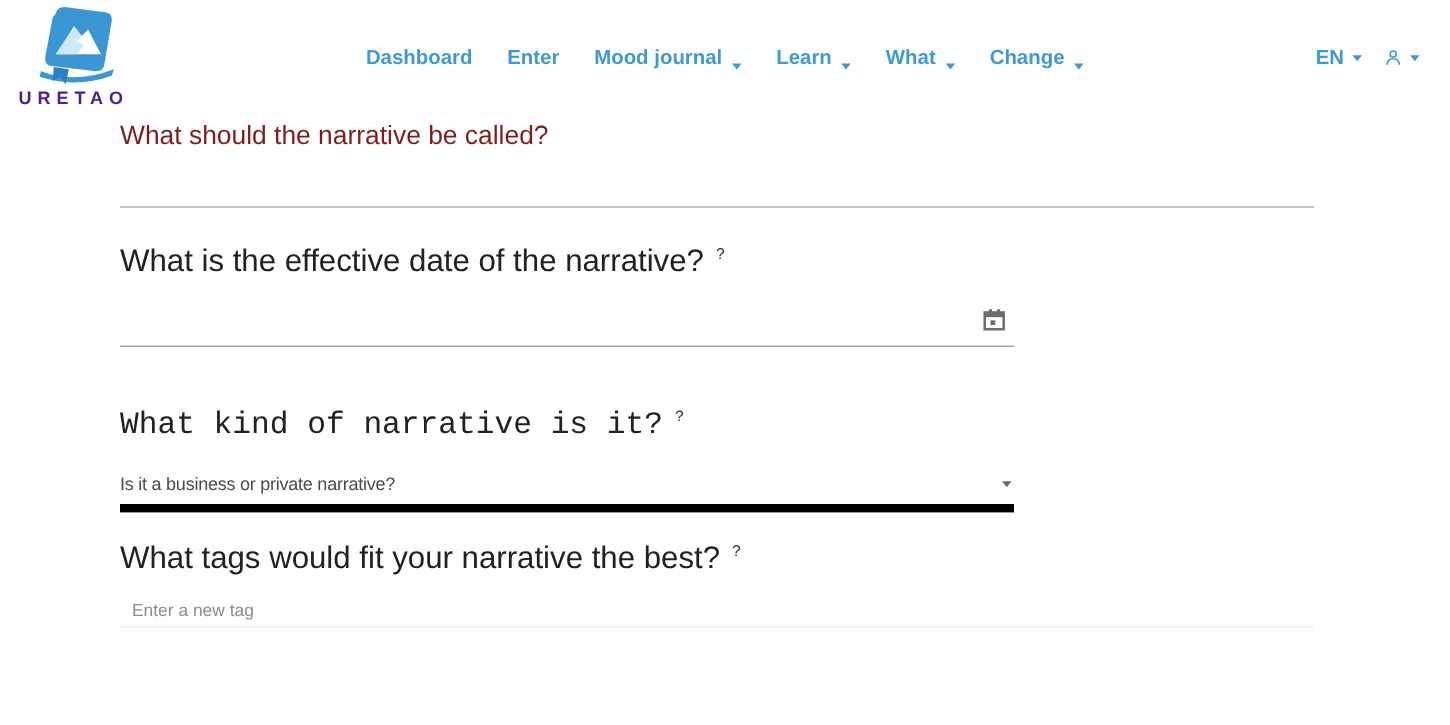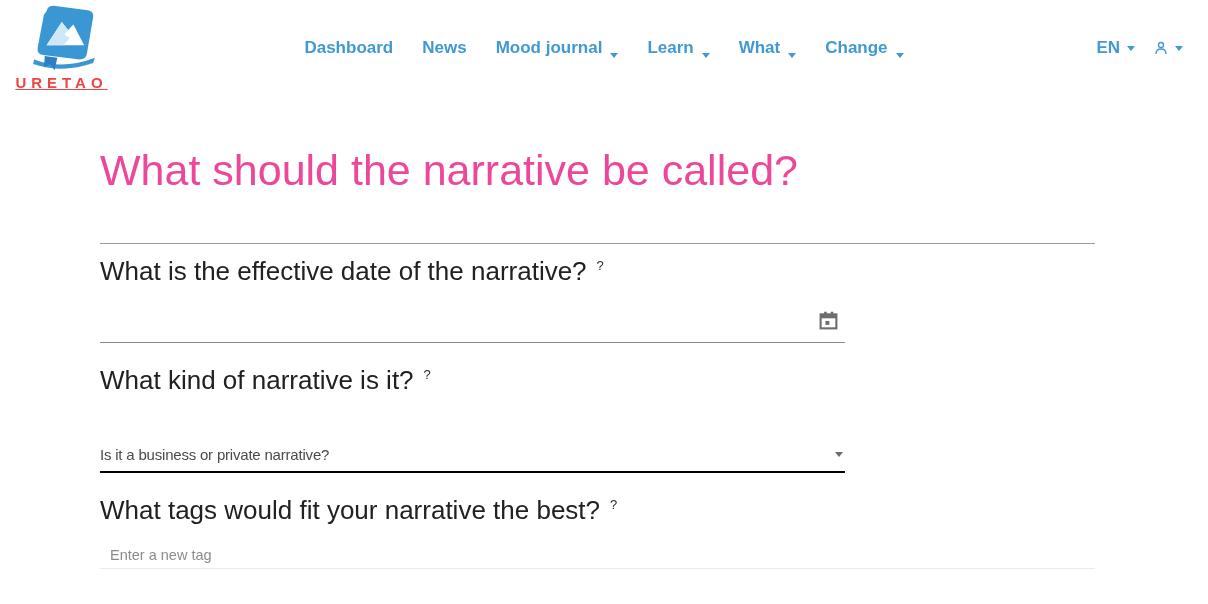--- a/index.html
+++ b/index.html
@@ -12,21 +12,21 @@
   }
 
   
   .header { position: relative; height: 100px; width: 100%; }
 
   .logo-block { position: absolute; left: 10px; top: 4px; width: 100px; text-align: center; cursor: pointer; }
   .logo-svg { display: block; margin: 0 auto; }
   .brand-name {
     display: block; margin-top: 2px;
     font-size: 15px; font-weight: bold; letter-spacing: 5px;
-    color: #ef4444; text-indent: 3px; text-decoration: underline;
+    color: #4c1d95; text-indent: 3px;
   }
 
   .nav {
     position: absolute; left: 0; right: 0; top: 38px;
     display: flex; justify-content: center; align-items: center; gap: 29px;
   }
   .nav-link {
     color: #4199d4; font-size: 17px; font-weight: 600;
     text-decoration: none; display: inline-flex; align-items: flex-end; gap: 8px;
     cursor: pointer; white-space: nowrap;
@@ -48,35 +48,34 @@
   .lang-toggle {
     display: inline-flex; align-items: center; gap: 7px;
     color: #4199d4; font-size: 17px; font-weight: bold; cursor: pointer; text-decoration: none;
   }
   .user-toggle { display: inline-flex; align-items: center; gap: 6px; cursor: pointer; }
 
   
   .main { margin-left: 100px; width: 995px; }
 
   .page-title {
-    margin-top: 45px;
-    font-size: 43px; font-weight: 300; line-height: 1.2;
-    color: #ec4899;
+    font-size: 22px; font-weight: 300; line-height: 1.2;
+    color: #7f1d1d;
   }
 
   .title-divider {
     border: none; border-top: 1px solid #9b9b9b;
     margin-top: 46px; width: 100%;
   }
 
   .question-label {
     font-size: 26px; font-weight: 400; color: #212121; line-height: 1.35;
   }
-  .q1 { margin-top: 10px; }
-  .q2 { margin-top: 20px; }
+  .q1 { margin-top: 27px; }
+  .q2 { margin-top: 48px; font-family: Liberation Mono, monospace; }
   .q3 { margin-top: 20px; }
 
   .help-mark {
     font-size: 13px; color: #2b2b2b; font-weight: 400;
     vertical-align: 10px; margin-left: 10px; cursor: pointer;
   }
 
   
   .date-field {
     margin-top: 8px; width: 745px; height: 46px;
@@ -88,22 +87,22 @@
     position: absolute; left: 0; top: 0; width: 700px; height: 100%;
     border: none; outline: none; font-size: 16px; background: transparent;
   }
   .calendar-btn {
     background: none; border: none; cursor: pointer;
     padding: 0; margin: 0 6px 11px 0; line-height: 0;
   }
 
   
   .select-field {
-    margin-top: 44px; width: 745px;
-    border-bottom: 2px solid #000000;
+    margin-top: 18px; width: 745px;
+    border-bottom: 7px solid #000000;
     display: flex; align-items: center; justify-content: space-between;
     padding: 4px 2px 8px 0; cursor: pointer;
   }
   .select-placeholder {
     font-size: 15px; color: #4a4a4a; letter-spacing: -0.2px;
   }
 
   
   .tag-field {
     margin-top: 12px; width: 100%;
@@ -136,21 +135,21 @@
       <path d="M28 58 L42 60 L39 74 L34 67 L27 71 Z" fill="#2e7fc1"></path>
     </svg>
     <span class="brand-name">URETAO</span>
   </div>
 
   <nav class="nav">
     <a class="nav-link">
       <span>Dashboard</span>
     </a>
     <a class="nav-link">
-      <span>News</span>
+      <span>Enter</span>
     </a>
     <a class="nav-link">
       <span>Mood journal</span>
       <span class="caret"></span>
     </a>
     <a class="nav-link">
       <span>Learn</span>
       <span class="caret"></span>
     </a>
     <a class="nav-link">

